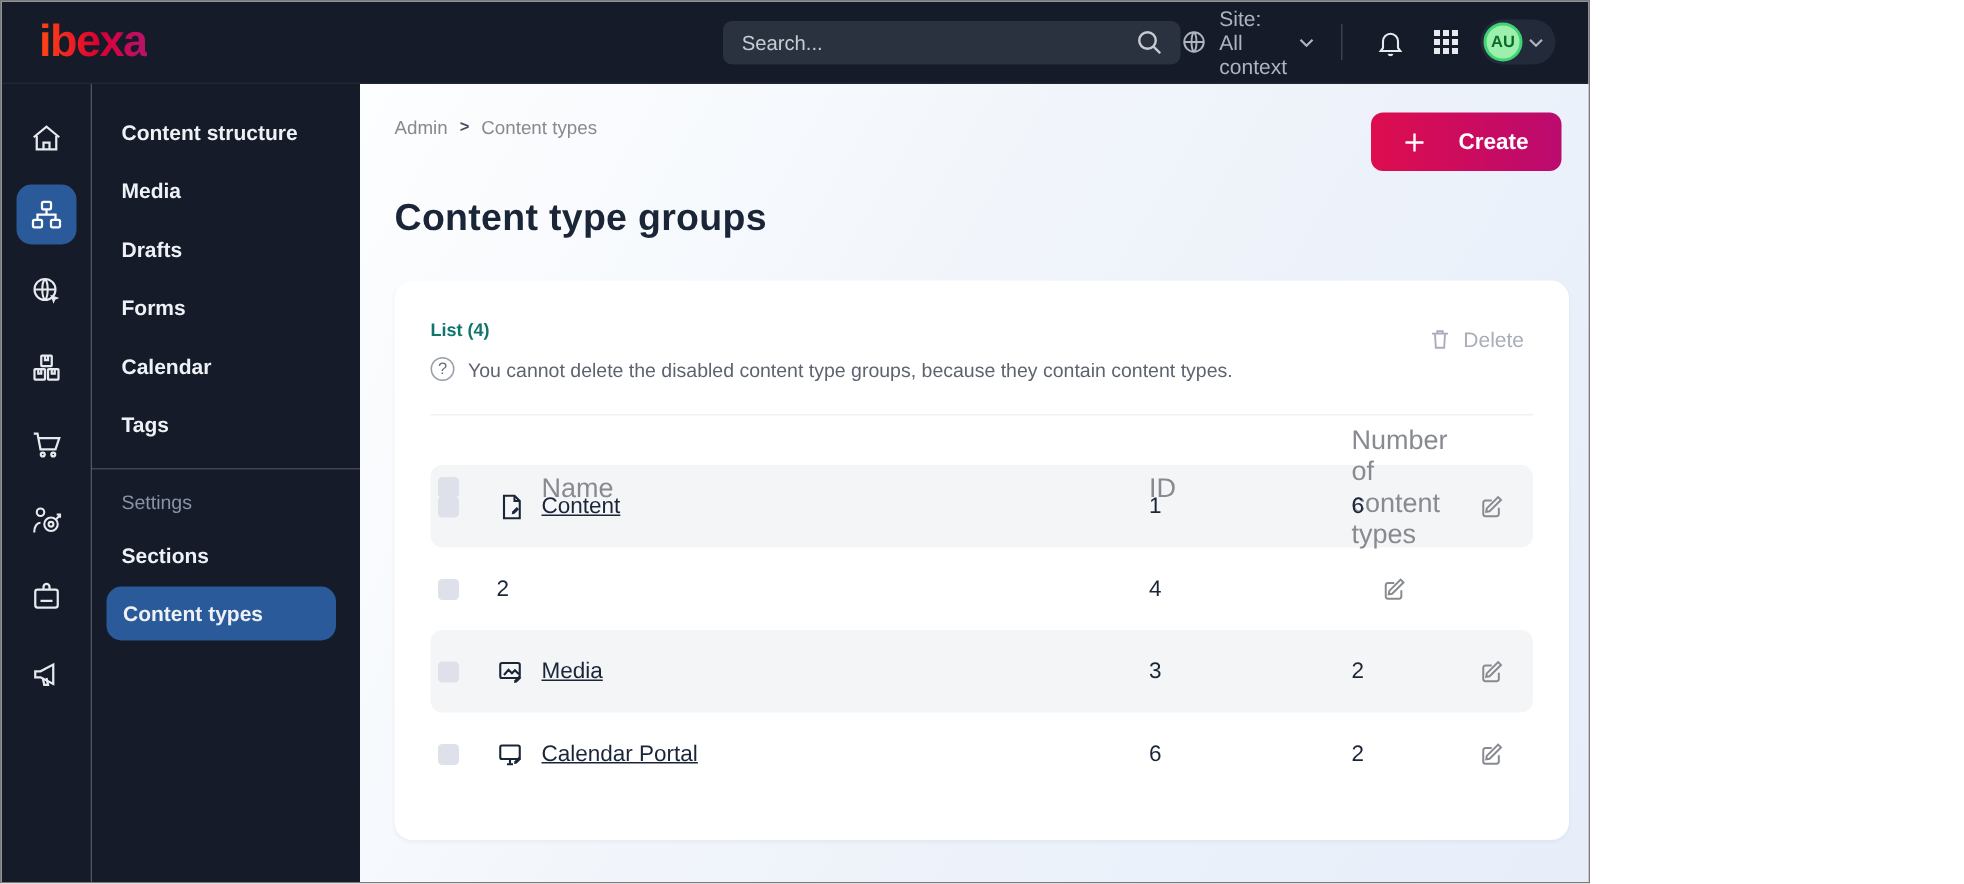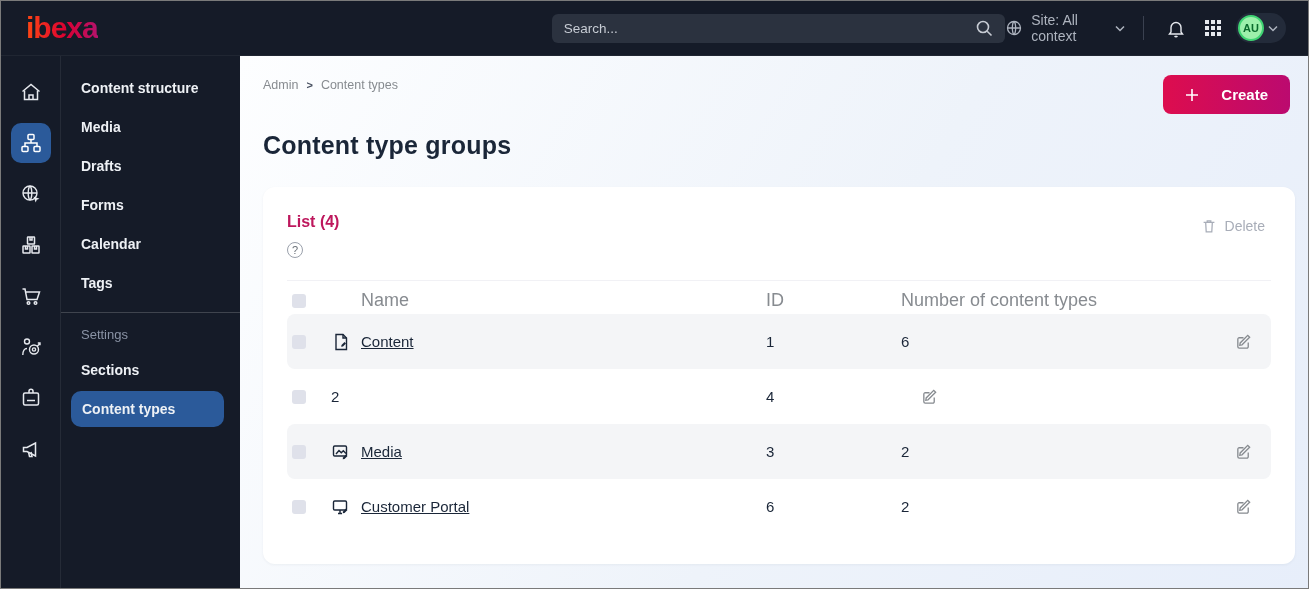--- a/index.html
+++ b/index.html
@@ -1,20 +1,20 @@
 <!DOCTYPE html>
 <html style="--topbar-bg: #151b28; --active-blue: #2b5a9a; --brand-start: #ff4713; --brand-mid: #db0032; --brand-end: #b5136d; --create-start: #dd0d4e; --create-end: #bb0a6f; --avatar-bg: #9df0ab; --avatar-text: #0b6b2d;"><head>
 <meta charset="utf-8">
 <style>
   * { margin:0; padding:0; box-sizing:border-box; }
   html,body { background:#ffffff; }
   body { font-family:"Liberation Sans", sans-serif; }
 
   .screen{
-    width:1309px; height:589px; border:1px solid #7a7a7a; background:#fff;
+    width:1060px; height:589px; border:1px solid #7a7a7a; background:#fff;
     display:flex; flex-direction:column; overflow:hidden; position:relative;
   }
   
   .topbar{
     height:55px; flex:0 0 55px; background:var(--topbar-bg,#151b28);
     display:flex; align-items:center;
     border-bottom:1px solid rgba(255,255,255,0.05);
   }
   .logo-wrap{ width:239px; padding-left:25px; }
   .logo{
@@ -82,21 +82,21 @@
     color:#fff; font-size:15px; font-weight:600; font-family:"Liberation Sans",sans-serif;
     padding:0 22px; height:39px; border-radius:8px; margin-right:5px; margin-top:3px;
   }
   .page-title{ font-size:25px; font-weight:bold; color:#1a2638; margin-top:17px; letter-spacing:0.2px; }
 
   .card{
     background:#fff; border-radius:12px; margin-top:27px; padding:26px 24px 30px;
     box-shadow:0 1px 3px rgba(20,30,60,0.05);
   }
   .card-head{ display:flex; justify-content:space-between; align-items:flex-start; }
-  .list-title{ font-size:16px; font-weight:bold; color:#be185d; }
+  .list-title{ font-size:12px; font-weight:bold; color:#0f766e; }
   .info-line{ display:flex; align-items:center; gap:9px; margin-top:11px; color:#5d6470; font-size:13px; }
   .help-badge{
     width:16px; height:16px; border:1px solid #9aa0ab; border-radius:50%; color:#6a7078;
     font-size:11px; display:flex; align-items:center; justify-content:center; flex:0 0 16px;
   }
   .delete-btn{
     display:flex; align-items:center; gap:7px; background:transparent; border:none;
     color:#a8adb8; font-size:14px; font-family:"Liberation Sans",sans-serif; cursor:default; padding:4px 6px;
   }
 
@@ -280,20 +280,21 @@
       </div>
 
       <h1 class="page-title">Content type groups</h1>
 
       <section class="card">
         <div class="card-head">
           <div>
             <div class="list-title">List (4)</div>
             <div class="info-line">
               <span class="help-badge">?</span>
+              <span>You cannot delete the disabled content type groups, because they contain content types.</span>
             </div>
           </div>
           <button class="delete-btn" disabled="">
             <span>
               <svg width="18" height="18" viewBox="0 0 20 20" fill="none" stroke="#a8adb8" stroke-width="1.4">
                 <path d="M4 6h12M8 6V4.3h4V6M6.3 6l.6 10.5h6.2l.6-10.5"></path>
               </svg>
             </span>
             <span>Delete</span>
           </button>
@@ -367,21 +368,21 @@
           <div class="trow">
             <span class="checkbox"></span>
             <span class="cell-name">
               <span>
                 <svg width="20" height="20" viewBox="0 0 20 20" fill="none" stroke="#1a2638" stroke-width="1.4">
                   <rect x="2.5" y="4" width="13" height="9" rx="1.2"></rect>
                     <path d="M7 16.5h4M9 13v3.5"></path>
                   <path d="m12 14.5 3-3 1.5 1.5-3 3-1.8.3z" fill="#1a2638" stroke="none"></path>
                 </svg>
               </span>
-              <a class="row-link">Customer Portal</a>
+              <a class="row-link">Calendar Portal</a>
             </span>
             <span>6</span>
             <span>2</span>
             <button class="edit-btn">
               <svg width="17" height="17" viewBox="0 0 18 18" fill="none" stroke="#878b90" stroke-width="1.4">
                 <path d="M14 10v4.5A1.5 1.5 0 0 1 12.5 16h-8A1.5 1.5 0 0 1 3 14.5v-8A1.5 1.5 0 0 1 4.5 5H9"></path>
                 <path d="m7.5 12.5 8-8-2-2-8 8-.4 2.4z"></path>
               </svg>
             </button>
           </div>

